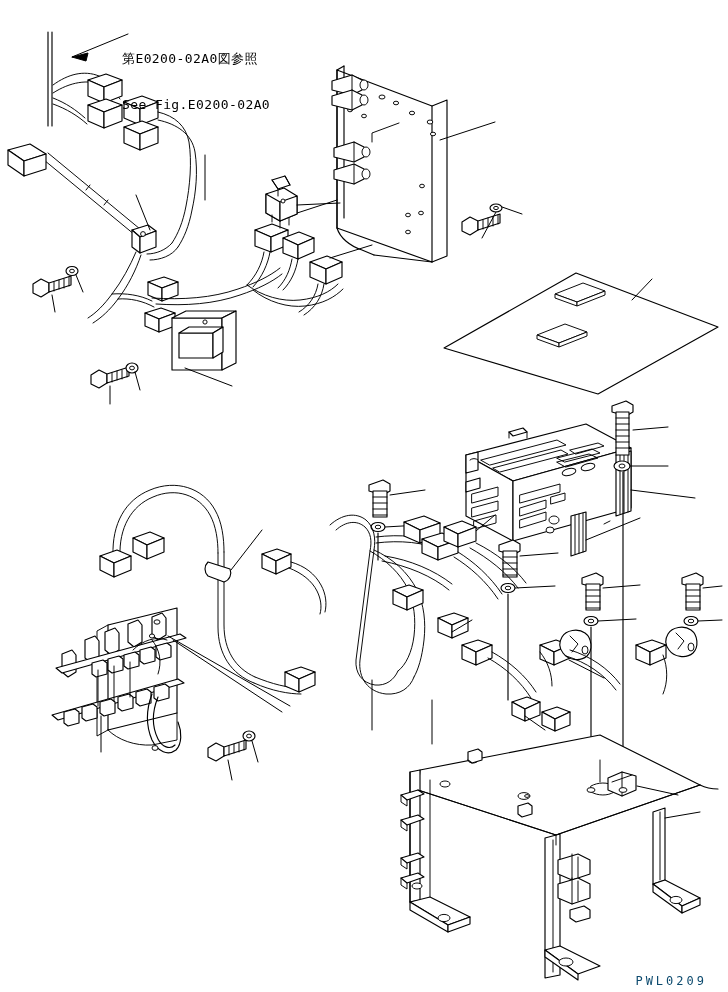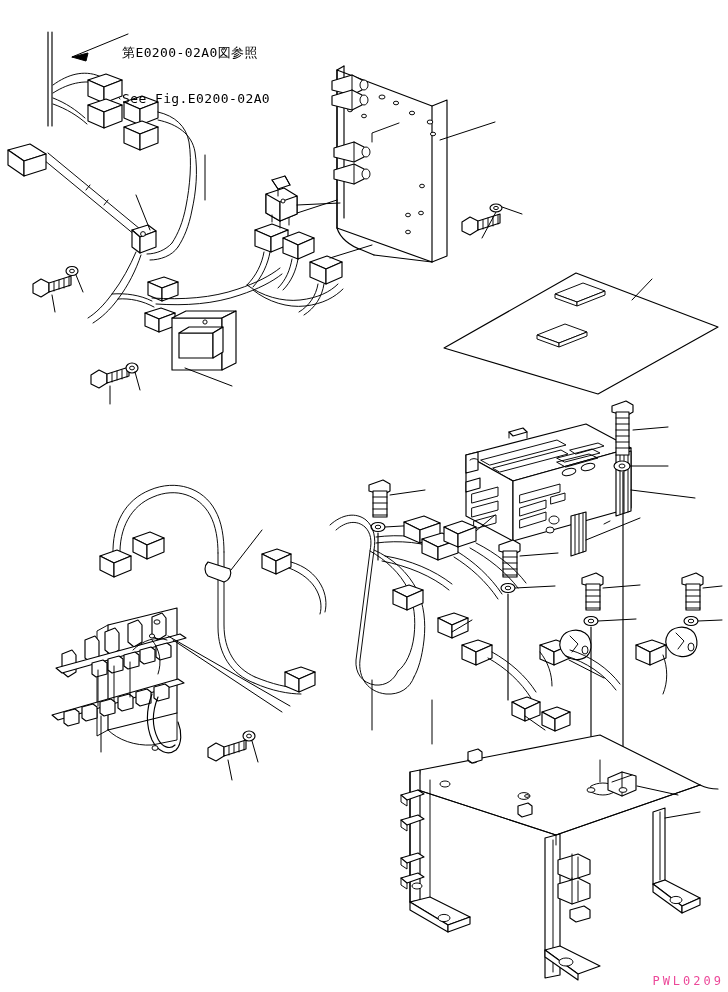--- a/index.html
+++ b/index.html
@@ -21,35 +21,35 @@
   #sheet svg {
     position: absolute;
     top: 0;
     left: 0;
     width: 728px;
     height: 992px;
   }
   .ref-note {
     position: absolute;
     left: 122px;
-    top: 14px;
+    top: 20px;
     line-height: 1.18;
     font-size: 13px;
     color: #000;
     white-space: pre;
     letter-spacing: 0.4px;
   }
   .ref-note div { white-space: pre; }
   .fig-code {
     position: absolute;
-    right: 4px;
+    right: 21px;
     bottom: 4px;
     font-size: 12px;
     letter-spacing: 3px;
-    color: #ec4899;
+    color: #0c4a6e;
     white-space: pre;
   }
   
   .ln { fill: none; stroke: #000; stroke-width: 1.15; stroke-linecap: round; stroke-linejoin: round; }
   .ln-thin { fill: none; stroke: #000; stroke-width: 0.95; stroke-linecap: round; stroke-linejoin: round; }
   .ln-lead { fill: none; stroke: #000; stroke-width: 1.0; stroke-linecap: round; }
   .solidblk { fill: #000; stroke: #000; stroke-width: 1; }
   .wht { fill: #ffffff; stroke: #000; stroke-width: 1.15; stroke-linejoin: round; }
   .wht-thin { fill: #ffffff; stroke: #000; stroke-width: 0.95; stroke-linejoin: round; }
 </style>

